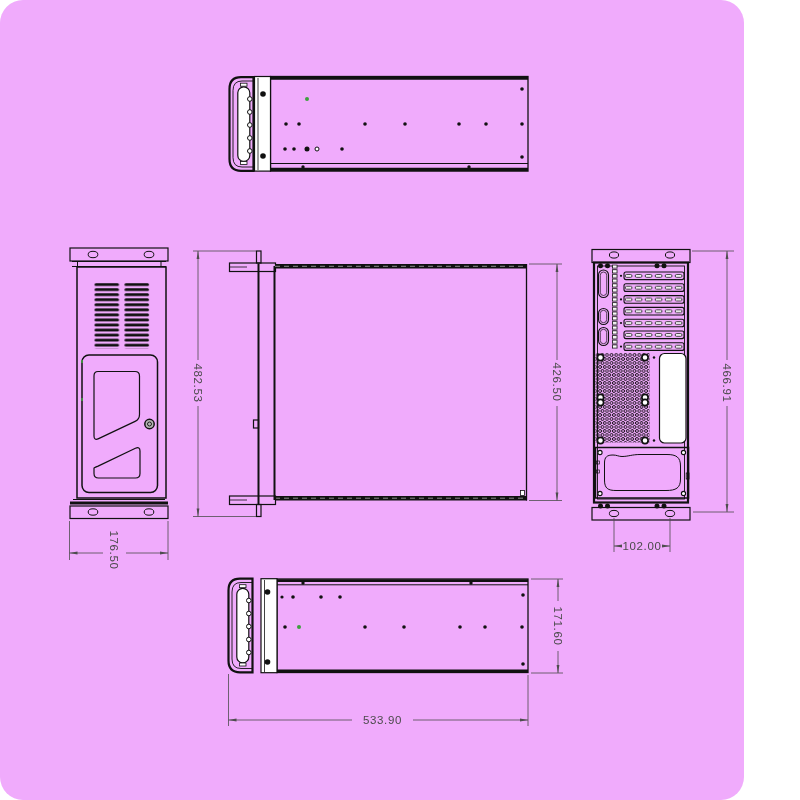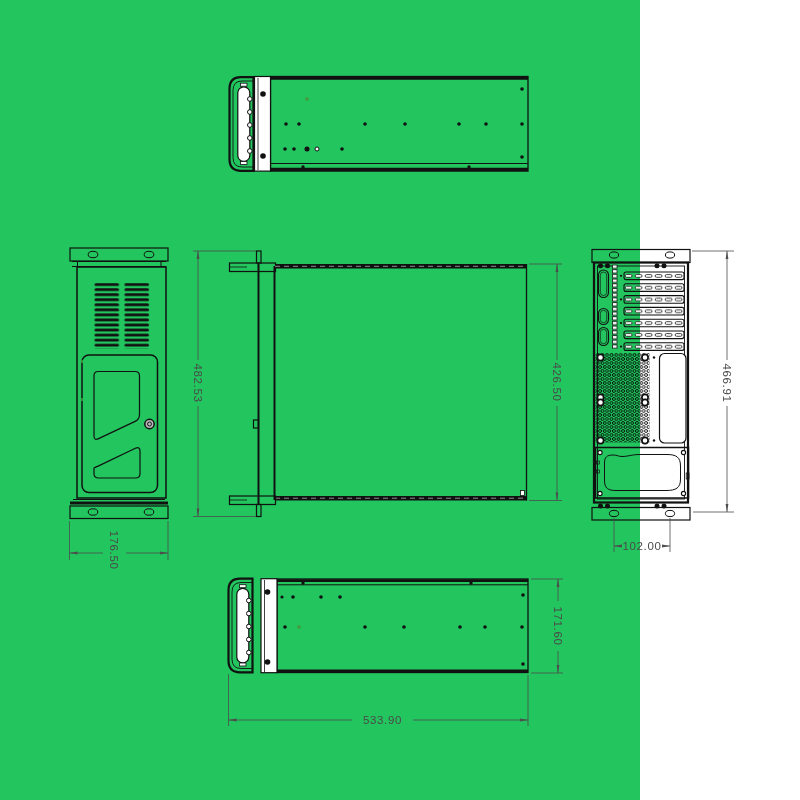--- a/index.html
+++ b/index.html
@@ -1,16 +1,16 @@
 <!DOCTYPE html>
 <html><head>
 <meta charset="utf-8">
 <style>
   html,body{margin:0;padding:0;background:#ffffff;}
-  .canvas{width:640px;height:800px;background:#22c55e;position:relative;}
+  .canvas{width:744px;height:800px;background:#f0abfc;position:relative;border-radius:23px;}
   svg{display:block;}
   .ln{stroke:#111;fill:none;}
   .lnf{stroke:#111;fill:#fff;}
   .blk{fill:#111;stroke:none;}
   .dot{fill:#111;stroke:none;}
   .dim{stroke:#4d4d4d;stroke-width:0.8;fill:none;}
   .arr{fill:#4d4d4d;stroke:none;}
   .dimtxt{font-family:"Liberation Sans",sans-serif;font-size:11.5px;fill:#4a4a4a;letter-spacing:0.6px;}
 </style>
 </head>

